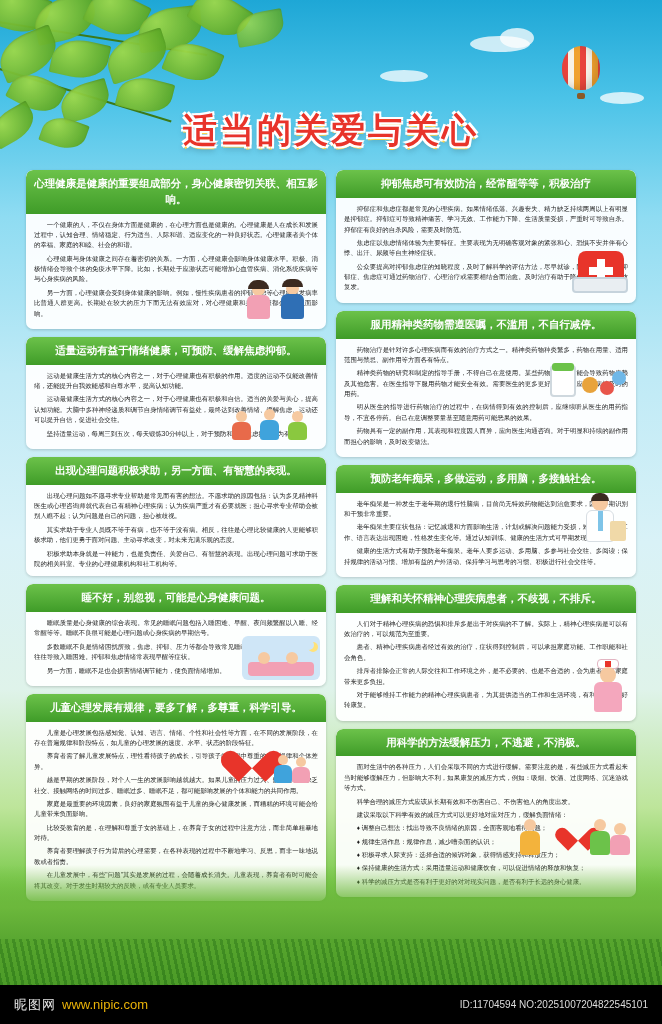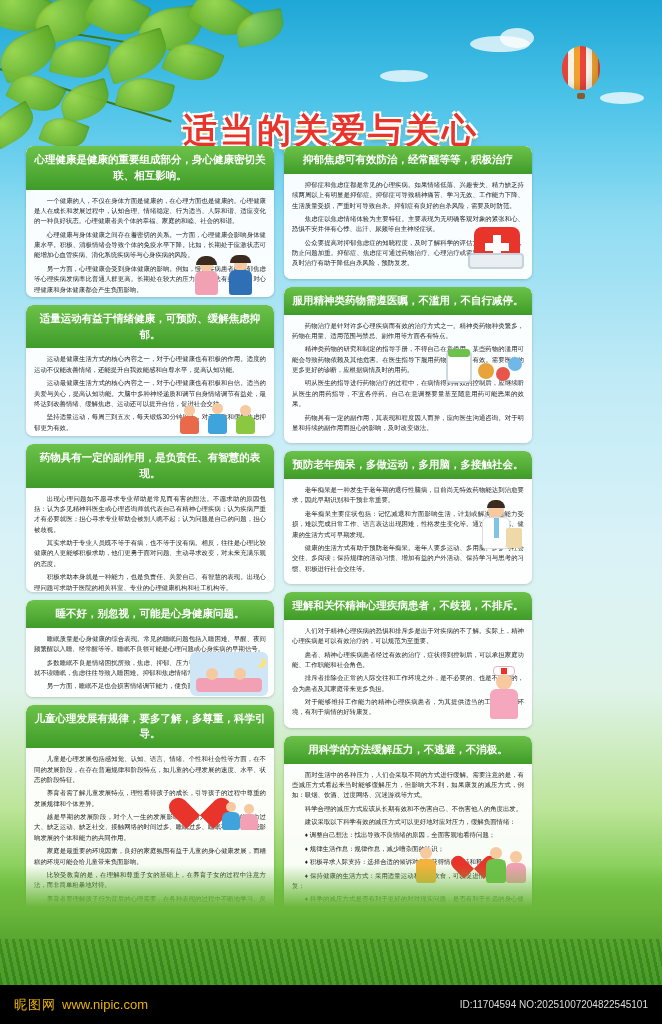--- a/index.html
+++ b/index.html
@@ -61,21 +61,21 @@
     text-shadow:
       2px 2px 0 #fff, -2px -2px 0 #fff, 2px -2px 0 #fff, -2px 2px 0 #fff,
       0 3px 0 #ffd24a, 0 4px 6px rgba(0,0,0,.25);
   }
 
   
   .board {
     position:absolute; left:26px; top:146px; width:610px; height:790px;
     display:flex; gap:10px;
   }
-  .col { width:248px; display:flex; flex-direction:column; gap:8px; }
+  .col { width:300px; display:flex; flex-direction:column; gap:8px;margin-top:24px; }
 
   .card {
     background: rgba(255,255,255,0.94);
     border-radius:7px;
     box-shadow:0 1px 3px rgba(0,0,0,.18);
     overflow:hidden;
     position:relative;
   }
   .card-head {
     background: linear-gradient(to bottom,#6cc24a,#3f9c28);
@@ -120,21 +120,21 @@
   .cross-badge:after{left:11px;top:16px;width:24px;height:8px;}
 
   
   .footer {
     position:absolute; left:0; bottom:0; width:662px; height:39px;
     background:#000; color:#fff;
     display:flex; align-items:center; justify-content:space-between;
     padding:0 14px; font-size:11px;
   }
   .brand { display:flex; align-items:center; gap:6px; font-size:12px;}
-  .brand .logo { font-family:"Liberation Serif",serif; font-size:13px; color:#eab308; letter-spacing:1px;}
+  .brand .logo { font-family:"Liberation Serif",serif; font-size:13px; color:#e5e5e5; letter-spacing:1px;}
   .brand .url { color:#eab308; font-size:13px; }
   .meta { font-size:10px; color:#ddd; }
 
   
   .grass { position:absolute; left:0; bottom:0; width:662px; height:120px;
     background: linear-gradient(to bottom, rgba(123,197,70,0) 0%, #6cb83c 35%, #3f8f22 100%); }
   .grass:after{
     content:""; position:absolute; left:0; bottom:0; width:662px; height:46px;
     background: repeating-linear-gradient(78deg, #2f7a18 0 3px, #55a42b 3px 7px);
     opacity:.55;
@@ -210,21 +210,21 @@
             <div class="fig body-sh" style="left:2px;top:17px;width:19px;height:18px;background:#e86a4a;"></div>
             <div class="fig head" style="left:34px;top:4px;width:11px;height:11px;background:#f6c9a0;"></div>
             <div class="fig body-sh" style="left:30px;top:15px;width:19px;height:20px;background:#3fa3dc;"></div>
             <div class="fig head" style="left:62px;top:6px;width:11px;height:11px;background:#f6c9a0;"></div>
             <div class="fig body-sh" style="left:58px;top:17px;width:19px;height:18px;background:#8ac83f;"></div>
           </div>
         </div>
       </div>
 
       <div class="card">
-        <div class="card-head">药物具有一定的副作用，是负责任、有智慧的表现。</div>
+        <div class="card-head">出现心理问题积极求助，另一方面、有智慧的表现。</div>
         <div class="card-body">
           <p>出现心理问题如不愿寻求专业帮助是常见而有害的想法。不愿求助的原因包括：认为多见精神科医生或心理咨询师就代表自己有精神心理疾病；认为疾病严重才有必要就医；担心寻求专业帮助会被别人瞧不起；认为问题是自己的问题，担心被歧视。</p>
           <p>其实求助于专业人员既不等于有病，也不等于没有病。相反，往往是心理比较健康的人更能够积极求助，他们更勇于面对问题、主动寻求改变，对未来充满乐观的态度。</p>
           <p>积极求助本身就是一种能力，也是负责任、关爱自己、有智慧的表现。出现心理问题可求助于医院的相关科室、专业的心理健康机构和社工机构等。</p>
         </div>
       </div>
 
       <div class="card">
         <div class="card-head">睡不好，别忽视，可能是心身健康问题。</div>
         <div class="card-body">

